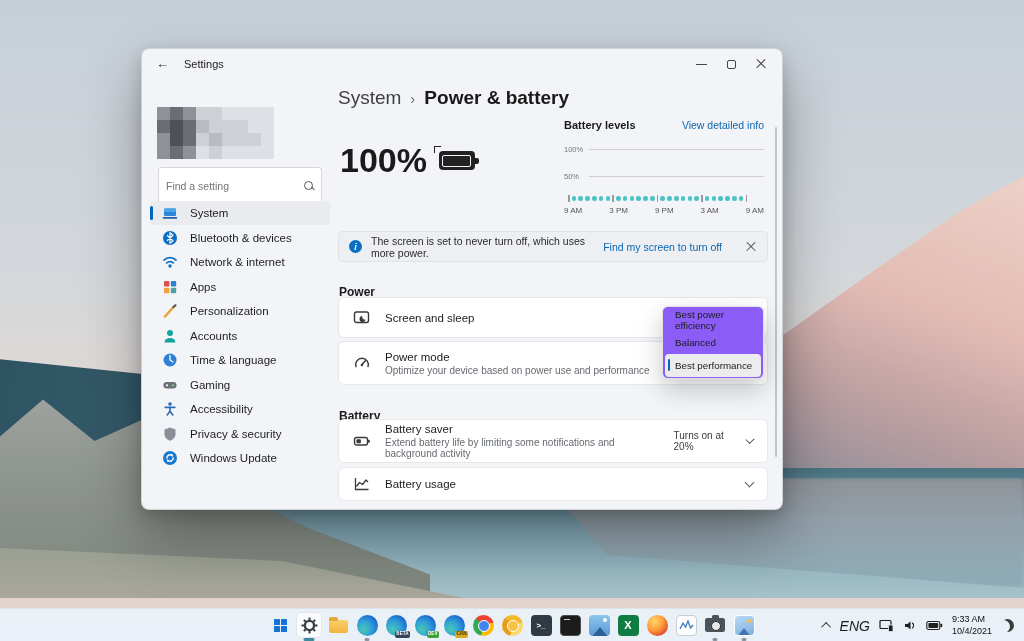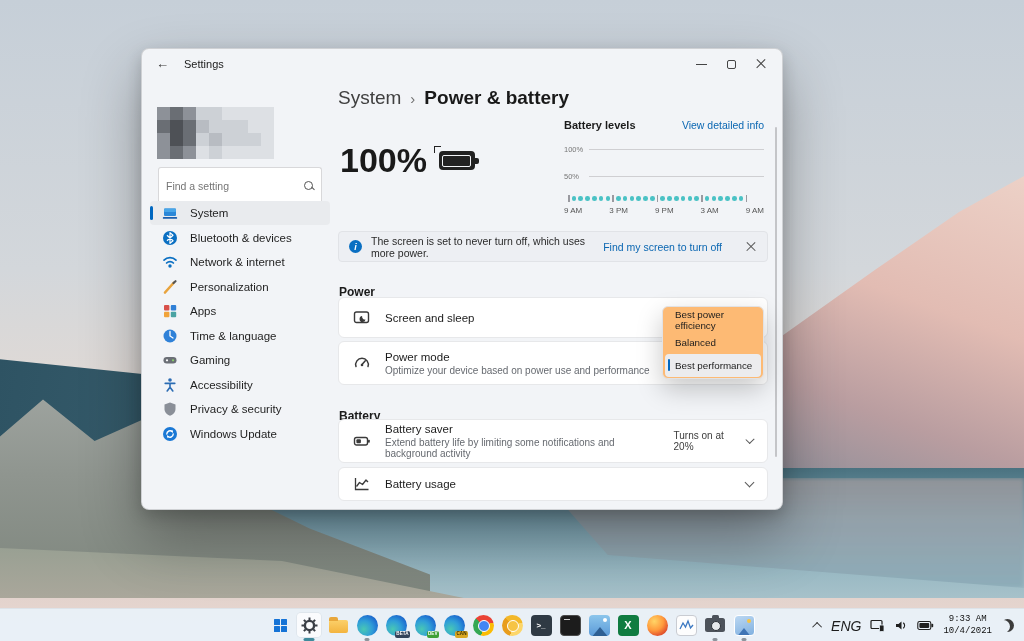--- a/index.html
+++ b/index.html
@@ -99,21 +99,21 @@
   .sec-label { position:absolute; left:1px; font-size:12px; font-weight:700; color:#1b1b1b; }
   .card { position:absolute; left:0; width:430px; background:#fff; border:1px solid #e7e8ea; border-radius:6px; display:flex; align-items:center; padding:0 14px; gap:14px; }
   .card .ttl { font-size:11.5px; color:#1c1c1c; }
   .card .sub { font-size:10px; color:#666a70; margin-top:2px; }
   .card .right { margin-left:auto; display:flex; align-items:center; gap:12px; }
   .card .val { font-size:10px; color:#3c3c3c; }
   .chev { width:7px; height:7px; border-right:1.4px solid #5a5a5a; border-bottom:1.4px solid #5a5a5a; transform:rotate(45deg); margin-top:-4px; }
   .row-ico { width:18px; height:18px; display:flex; align-items:center; justify-content:center; flex:0 0 18px; }
 
   
-  #dropdown { position:absolute; left:520px; top:257px; width:102px; height:73px; background:#fdba74; border:1px solid #e2e2e4; border-radius:6px; box-shadow:0 10px 26px rgba(0,0,0,.22); z-index:30; padding:2px; }
+  #dropdown { position:absolute; left:520px; top:257px; width:102px; height:73px; background:#8b5cf6; border:1px solid #e2e2e4; border-radius:6px; box-shadow:0 10px 26px rgba(0,0,0,.22); z-index:30; padding:2px; }
   .dd-item { position:relative; height:22.5px; display:flex; align-items:center; padding-left:10px; font-size:9.8px; color:#1c1c1c; border-radius:4px; cursor:pointer; }
   .dd-item.selected { background:#ececee; }
   .dd-item.selected .dd-acc { position:absolute; left:2.5px; top:5px; width:2.6px; height:12px; background:#0067c0; border-radius:2px; }
 
   .scroll-thumb { position:absolute; right:5px; top:78px; width:2.5px; height:330px; background:#c4c5c8; border-radius:2px; }
 
   
   #taskbar { position:absolute; left:0; bottom:0; width:1024px; height:33px; background:rgba(233,241,249,.94); border-top:1px solid rgba(0,0,0,.05); display:flex; align-items:center; }
   #tb-center { position:absolute; left:50%; transform:translateX(-50%); display:flex; align-items:center; gap:5px; height:33px; }
   .tb-icon { position:relative; width:24px; height:24px; border-radius:4px; display:flex; align-items:center; justify-content:center; cursor:pointer; }
@@ -145,21 +145,21 @@
   .mov-bg { width:21px; height:21px; border-radius:4px; background:linear-gradient(160deg,#bcd8f2 0%,#7fb0e0 100%); position:relative; overflow:hidden; border:1px solid #fff; }
   .mov-bg::after { content:""; position:absolute; left:1px; bottom:-3px; width:0; height:0; border-left:8px solid transparent; border-right:8px solid transparent; border-bottom:10px solid #3f74b5; }
   .mov-bg::before { content:""; position:absolute; right:3px; top:3px; width:4px; height:4px; border-radius:50%; background:#f6c445; z-index:1; }
   .folder { position:relative; width:19px; height:13px; background:linear-gradient(180deg,#fbd06a,#f3b43f); border-radius:2px; margin-top:3px; }
   .folder::before { content:""; position:absolute; left:0; top:-3px; width:9px; height:4px; background:#e8a73c; border-radius:2px 2px 0 0; }
   .gear { width:17px; height:17px; }
 
   #tb-tray { position:absolute; right:10px; top:0; height:33px; display:flex; align-items:center; gap:9px; }
   .chev-up { width:7px; height:7px; border-left:1.4px solid #333; border-top:1.4px solid #333; transform:rotate(45deg) translateY(2px); }
   .tray-lang { font-size:14px; color:#1c1c1c;font-style:italic; }
-  .tray-time { text-align:center; font-size:9px; color:#111; line-height:1.25;font-family:Liberation Mono, monospace; }
+  .tray-time { text-align:left; font-size:9px; color:#111; line-height:1.25; }
   .moon { width:13px; height:13px; border-radius:50%; box-shadow:inset -4px 1px 0 0 #3b3b3b; }
   .tray-svg { display:flex; align-items:center; }
 </style>
 </head>
 <body>
 
 <div id="desktop">
 
   <div class="wp" id="wp-dune-pink"></div>
   <div class="wp" id="wp-teal-band"></div>
@@ -259,36 +259,45 @@
                 <path d="M2 6.2 A8.4 8.4 0 0 1 14 6.2" stroke="#0a6fc2" stroke-width="1.7" fill="none" stroke-linecap="round"></path>
                 <path d="M4.6 9 A4.8 4.8 0 0 1 11.4 9" stroke="#0a6fc2" stroke-width="1.7" fill="none" stroke-linecap="round"></path>
                 <circle cx="8" cy="12" r="1.7" fill="#0a6fc2"></circle>
               </svg>
           </span>
           <span class="lbl">Network &amp; internet</span>
         </div>
         <div class="nav-item">
           <span class="nav-ico">
             <svg width="16" height="16">
-                <path d="M3 13.5 L11.5 4" stroke="#e8a33d" stroke-width="2.6" stroke-linecap="round"></path>
-                <path d="M11.5 4 L13.5 2.2" stroke="#555" stroke-width="2.2" stroke-linecap="round"></path>
-              </svg>
-          </span>
-          <span class="lbl">Personalization</span>
-        </div>
-        <div class="nav-item">
-          <span class="nav-ico">
-            <svg width="16" height="16">
                 <rect x="2" y="2" width="5.4" height="5.4" rx="1" fill="#d8504a"></rect>
                 <rect x="8.8" y="2" width="5.4" height="5.4" rx="1" fill="#2f7fd6"></rect>
                 <rect x="2" y="8.8" width="5.4" height="5.4" rx="1" fill="#f1a33a"></rect>
                 <rect x="8.8" y="8.8" width="5.4" height="5.4" rx="1" fill="#4aa3a3"></rect>
               </svg>
           </span>
           <span class="lbl">Apps</span>
+        </div>
+        <div class="nav-item">
+          <span class="nav-ico">
+            <svg width="16" height="16">
+                <path d="M3 13.5 L11.5 4" stroke="#e8a33d" stroke-width="2.6" stroke-linecap="round"></path>
+                <path d="M11.5 4 L13.5 2.2" stroke="#555" stroke-width="2.2" stroke-linecap="round"></path>
+              </svg>
+          </span>
+          <span class="lbl">Personalization</span>
+        </div>
+        <div class="nav-item">
+          <span class="nav-ico">
+            <svg width="16" height="16">
+                <circle cx="8" cy="5" r="3" fill="#12a5a0"></circle>
+                <path d="M2.5 14.5 a5.5 4.6 0 0 1 11 0 Z" fill="#12a5a0"></path>
+              </svg>
+          </span>
+          <span class="lbl">Accounts</span>
         </div>
         <div class="nav-item">
           <span class="nav-ico">
             <svg width="16" height="16">
                 <circle cx="8" cy="8" r="6.5" fill="#2f81d8"></circle>
                 <path d="M8 3.5 V8 L11 10" stroke="#fff" stroke-width="1.3" fill="none" stroke-linecap="round"></path>
               </svg>
           </span>
           <span class="lbl">Time &amp; language</span>
         </div>

